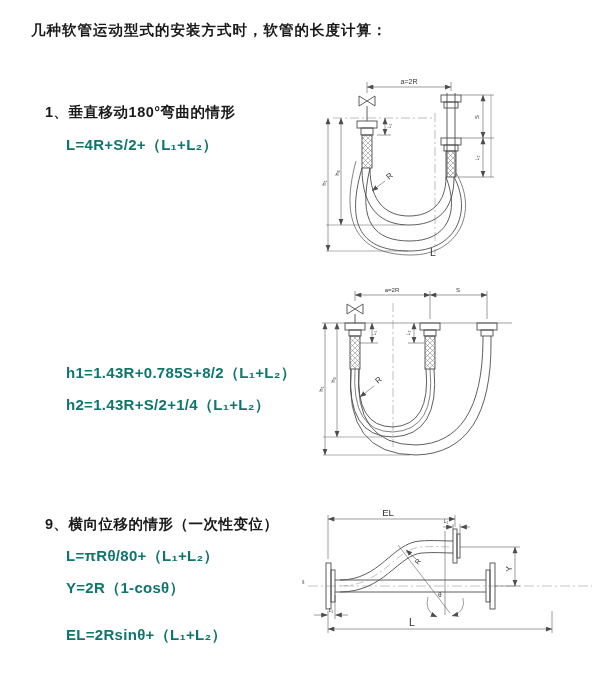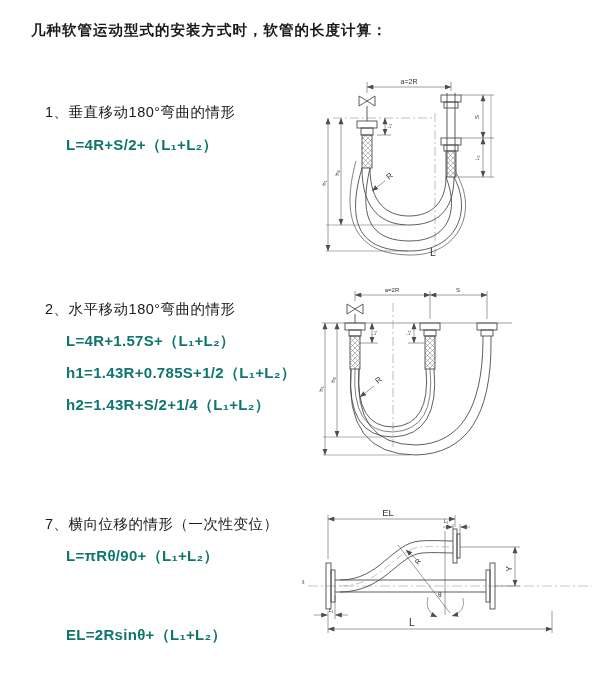--- a/index.html
+++ b/index.html
@@ -1,44 +1,43 @@
 <!DOCTYPE html>
 <html><head>
 <meta charset="utf-8">
 <style>
   html,body{margin:0;padding:0;background:#fff;}
   .page{position:relative;width:600px;height:675px;background:#ffffff;overflow:hidden;
         font-family:"Liberation Sans","DejaVu Sans",sans-serif;color:#1a1a1a;}
   .doc-title{position:absolute;left:31px;top:21px;font-size:14.5px;font-weight:bold;letter-spacing:1px;}
-  .sec-heading{position:absolute;font-size:14.5px;font-weight:normal;letter-spacing:0.5px;}
+  .sec-heading{position:absolute;font-size:14.5px;font-weight:bold;letter-spacing:0.5px;}
   .formula{position:absolute;font-size:15px;font-weight:700;letter-spacing:0.3px;color:#0f766e;}
   svg{position:absolute;overflow:visible;}
   svg text{font-family:"Liberation Sans","DejaVu Sans",sans-serif;fill:#333;}
   .lbl-big{font-size:10.5px;}
   .lbl-mid{font-size:7px;}
   .lbl-sm{font-size:6px;}
   .lbl-xs{font-size:5px;}
 </style>
 </head>
 <body>
 
 <div class="page">
 
   <div class="doc-title">几种软管运动型式的安装方式时，软管的长度计算：</div>
 
   <div class="sec-heading" style="left:45px;top:103px">1、垂直移动180°弯曲的情形</div>
   <div class="formula" style="left:66px;top:136px">L=4R+S/2+（L₁+L₂）</div>
 
-  <div class="sec-heading" style="left:45px;top:300px">2、水平移动180°弯曲的情形</div>
-  <div class="formula" style="left:66px;top:332px">L=4R+1.57S+（L₁+L₂）</div>
-  <div class="formula" style="left:66px;top:364px">h1=1.43R+0.785S+1/2（L₁+L₂）</div>
+  <div class="formula" style="left:66px;top:364px">h1=1.43R+0.785S+8/2（L₁+L₂）</div>
   <div class="formula" style="left:66px;top:396px">h2=1.43R+S/2+1/4（L₁+L₂）</div>
 
-  <div class="sec-heading" style="left:45px;top:515px">7、横向位移的情形（一次性变位）</div>
-  <div class="formula" style="left:66px;top:547px">L=πRθ/90+（L₁+L₂）</div>
+  <div class="sec-heading" style="left:45px;top:515px">9、横向位移的情形（一次性变位）</div>
+  <div class="formula" style="left:66px;top:547px">L=πRθ/80+（L₁+L₂）</div>
+  <div class="formula" style="left:66px;top:579px">Y=2R（1-cosθ）</div>
   <div class="formula" style="left:66px;top:626px">EL=2Rsinθ+（L₁+L₂）</div>
 
   <svg style="left:313px;top:73px" width="285" height="185" viewBox="0 0 285 185">
     <defs>
       <marker id="a1e" markerUnits="userSpaceOnUse" markerWidth="7" markerHeight="6" refX="6.3" refY="2.5" orient="auto">
         <path d="M0,0 L6.5,2.5 L0,5 Z" fill="#4d4d4d"></path>
         </marker>
       <marker id="a1s" markerUnits="userSpaceOnUse" markerWidth="7" markerHeight="6" refX="0.2" refY="2.5" orient="auto">
         <path d="M6.5,0 L0,2.5 L6.5,5 Z" fill="#4d4d4d"></path>
         </marker>

